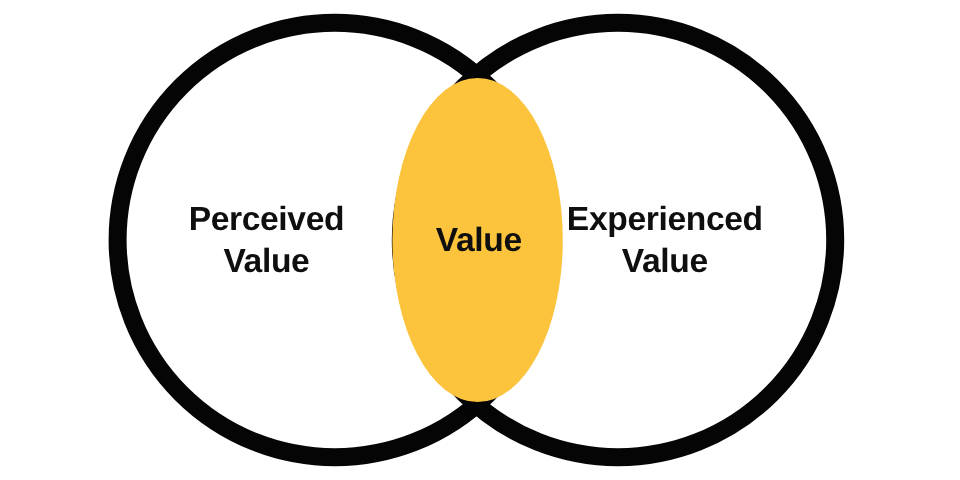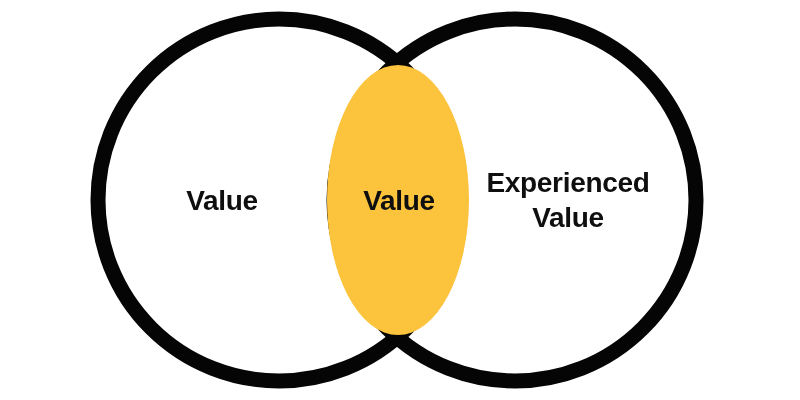--- a/index.html
+++ b/index.html
@@ -26,34 +26,35 @@
     text-align: center;
     font-weight: 700;
     font-size: 28px;
     line-height: 35px;
     letter-spacing: -0.3px;
     color: #0f0f0f;
     white-space: nowrap;
   }
   .label-left  { left: 222px; top: 200px; }
   .label-mid   { left: 399px; top: 200px; }
-  .label-right { left: 568px; top: 200px; }
+  .label-right { left: 554px; top: 200px; }
 </style>
 </head>
 <body>
 
 <div class="stage">
 
   <svg width="800" height="400" viewBox="0 0 800 400">
     <circle cx="279" cy="200" r="181" fill="none" stroke-width="15" stroke="#050505"></circle>
     <circle cx="515" cy="200" r="181" fill="none" stroke-width="15" stroke="#050505"></circle>
     <ellipse cx="398" cy="200" rx="71" ry="135" stroke="none" fill="#FCC33D"></ellipse>
   </svg>
 
   <div class="label label-left">
+    <div>Perceived</div>
     <div>Value</div>
   </div>
 
   <div class="label label-mid">
     <div>Value</div>
   </div>
 
   <div class="label label-right">
     <div>Experienced</div>
     <div>Value</div>

